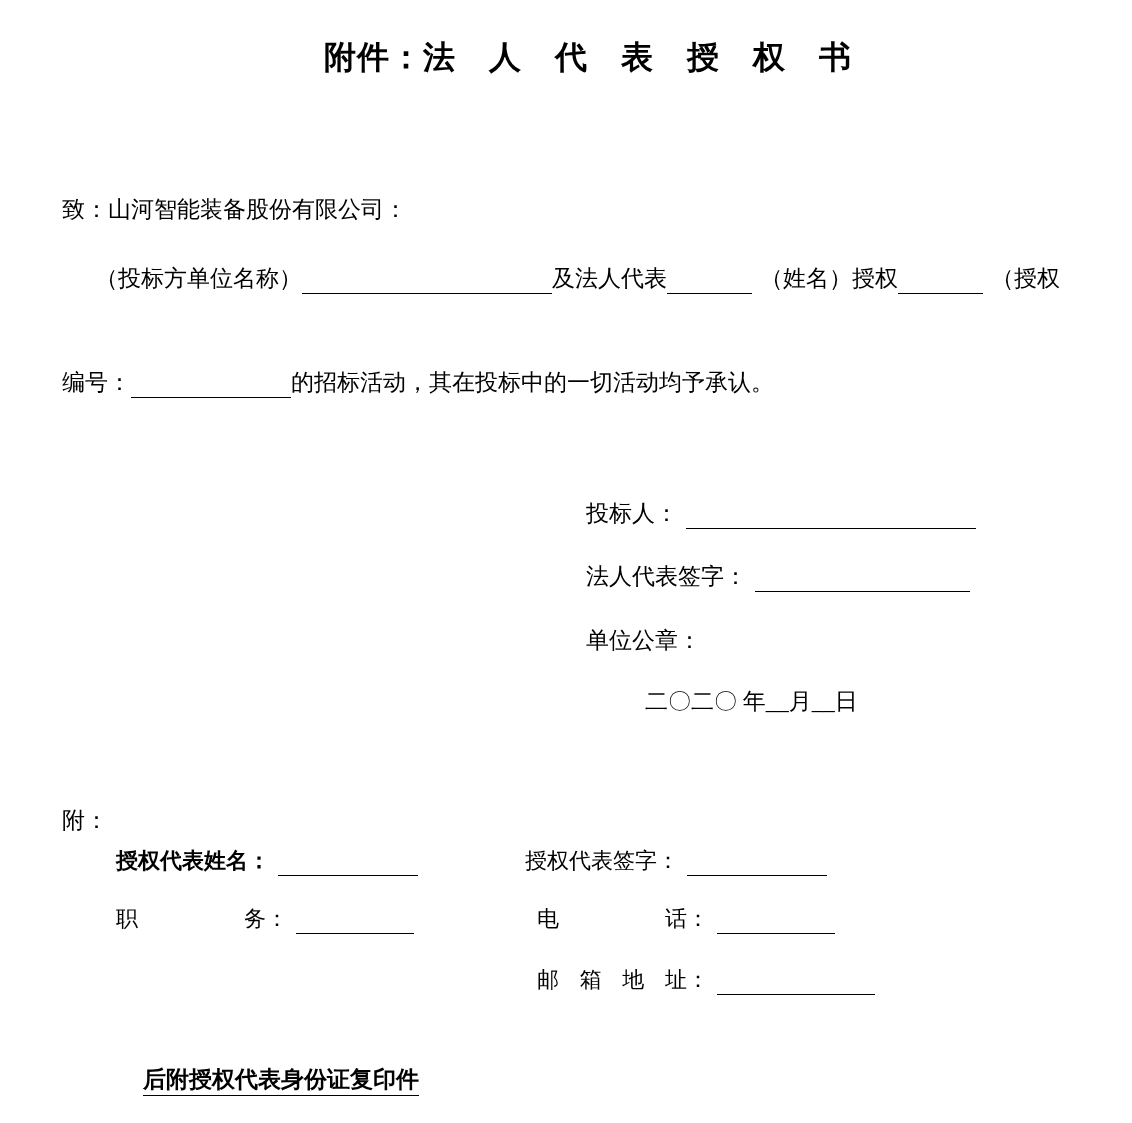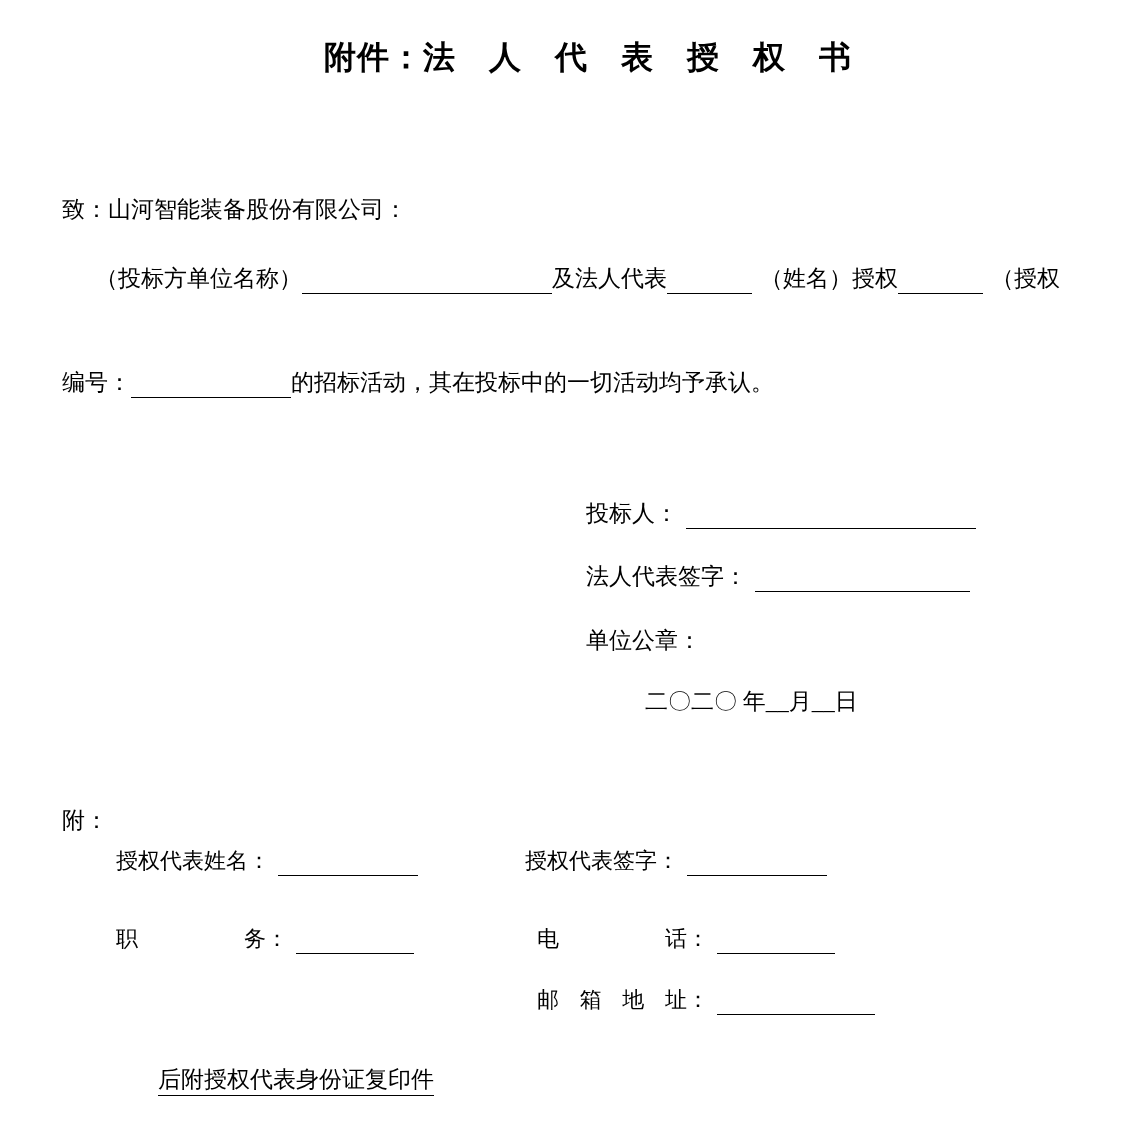--- a/index.html
+++ b/index.html
@@ -33,21 +33,20 @@
   .indent { display:inline-block; width:33px; }
   .w250{width:250px}.w220{width:220px}.w160{width:160px}
   .w85{width:85px}.w290{width:290px}.w215{width:215px}
   .w140{width:140px}.w118{width:118px}.w158{width:158px}
   .bottom { font-size:22px; }
   .jlabel {
     display:inline-block;
     width:150px;
     text-align:justify;
     text-align-last:justify;
-    margin-top:20px;
   }
   .underline-note {
     border-bottom:1px solid #000;
     padding-bottom:3px;
   }
 </style>
 </head>
 <body>
 
 <div class="page">
@@ -72,35 +71,35 @@
   <div class="abs" style="left:586px; top:561px;">
     <span>法人代表签字：</span><span class="gap"></span><span class="blank w215"></span>
   </div>
 
   <div class="abs" style="left:586px; top:625px;">单位公章：</div>
 
   <div class="abs" style="left:645px; top:686px;">二〇二〇 年__月__日</div>
 
   <div class="abs" style="left:62px; top:805px;">附：</div>
 
-  <div class="abs bottom" style="left:116px; top:846px;">
+  <div class="abs bottom" style="left:116px; top:846px;font-weight:bold;">
     <span>授权代表姓名</span><span>：</span><span class="gap"></span><span class="blank w140"></span>
   </div>
   <div class="abs bottom" style="left:525px; top:846px;">
     <span>授权代表签字</span><span>：</span><span class="gap"></span><span class="blank w140"></span>
   </div>
 
   <div class="abs bottom" style="left:116px; top:904px;">
     <span class="jlabel">职务</span><span>：</span><span class="gap"></span><span class="blank w118"></span>
   </div>
   <div class="abs bottom" style="left:537px; top:904px;">
     <span class="jlabel">电话</span><span>：</span><span class="gap"></span><span class="blank w118"></span>
   </div>
 
   <div class="abs bottom" style="left:537px; top:965px;">
     <span class="jlabel">邮箱地址</span><span>：</span><span class="gap"></span><span class="blank w158"></span>
   </div>
 
-  <div class="abs" style="left:158px; top:1064px;">
+  <div class="abs" style="left:143px; top:1064px;font-weight:bold;">
     <span class="underline-note">后附授权代表身份证复印件</span>
   </div>
 
 </div>
 
 </body></html>

